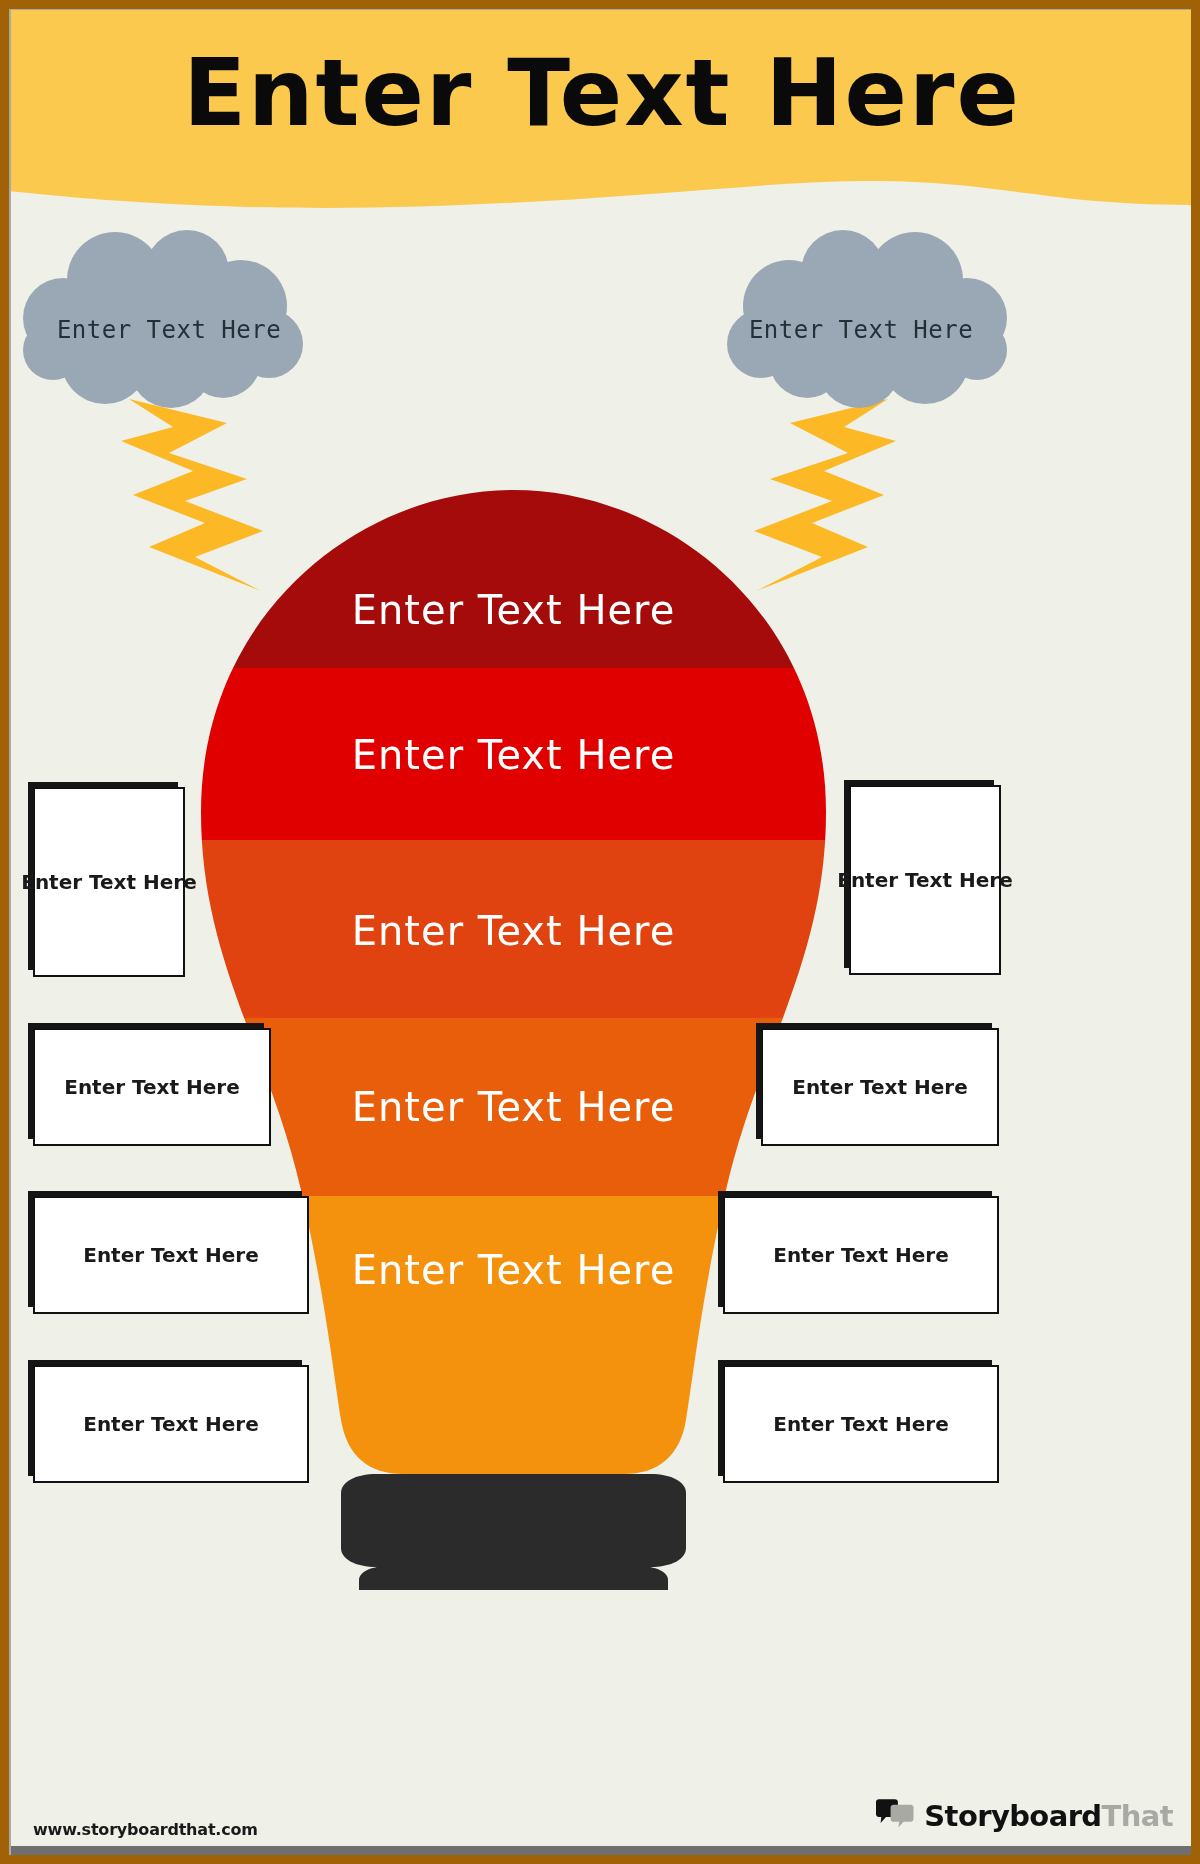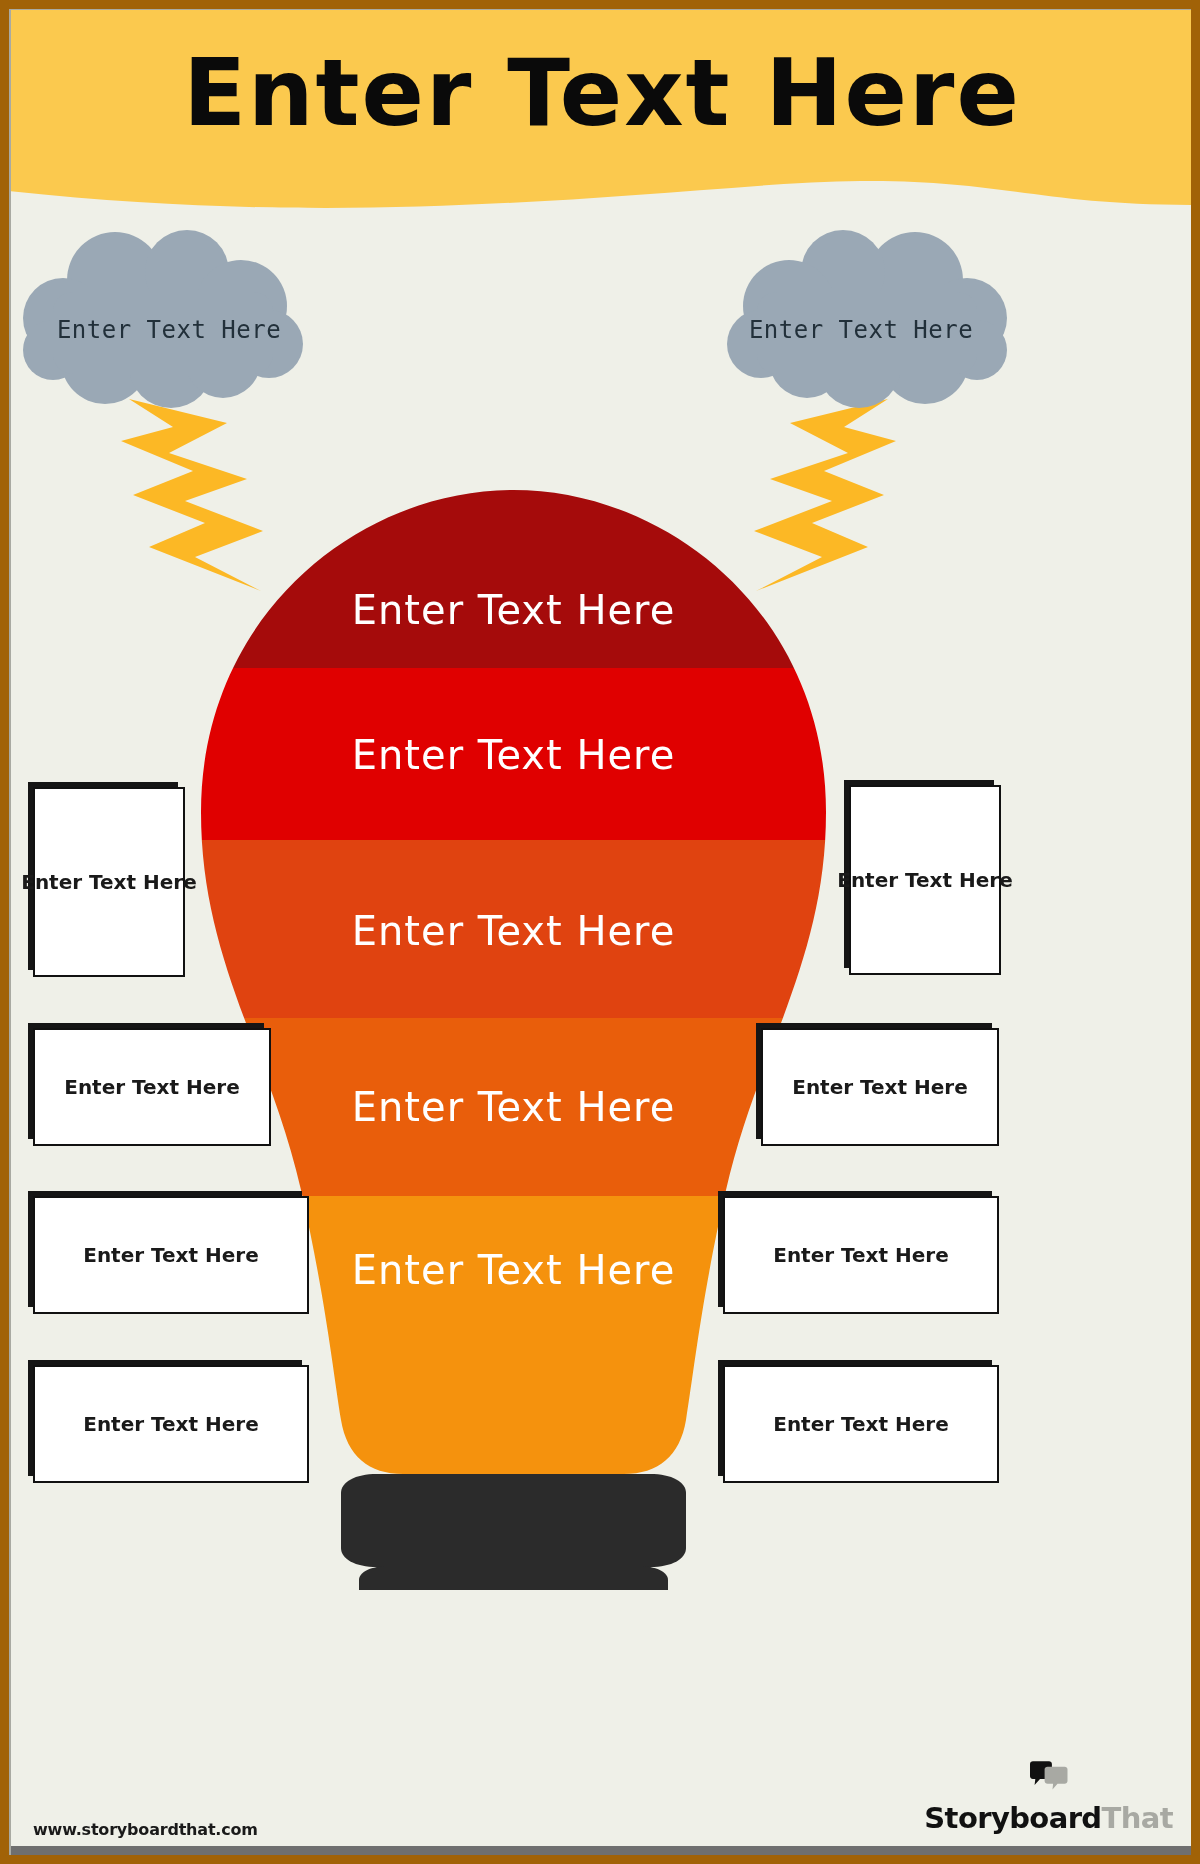--- a/index.html
+++ b/index.html
@@ -137,21 +137,20 @@
     z-index: 7;
     letter-spacing: -0.2px;
   }
   #brand-logo {
     position: absolute;
     right: 18px; bottom: 22px;
     display: flex;
     align-items: center;
     gap: 9px;
     z-index: 7;
-    flex-direction: column;
   }
   #brand-logo svg { display: block; }
   #brand-wordmark {
     font-family: "DejaVu Sans", sans-serif;
     font-weight: 700;
     font-size: 29px;
     letter-spacing: -0.6px;
     line-height: 1;
   }
   #brand-name-main { color: #111111; }

